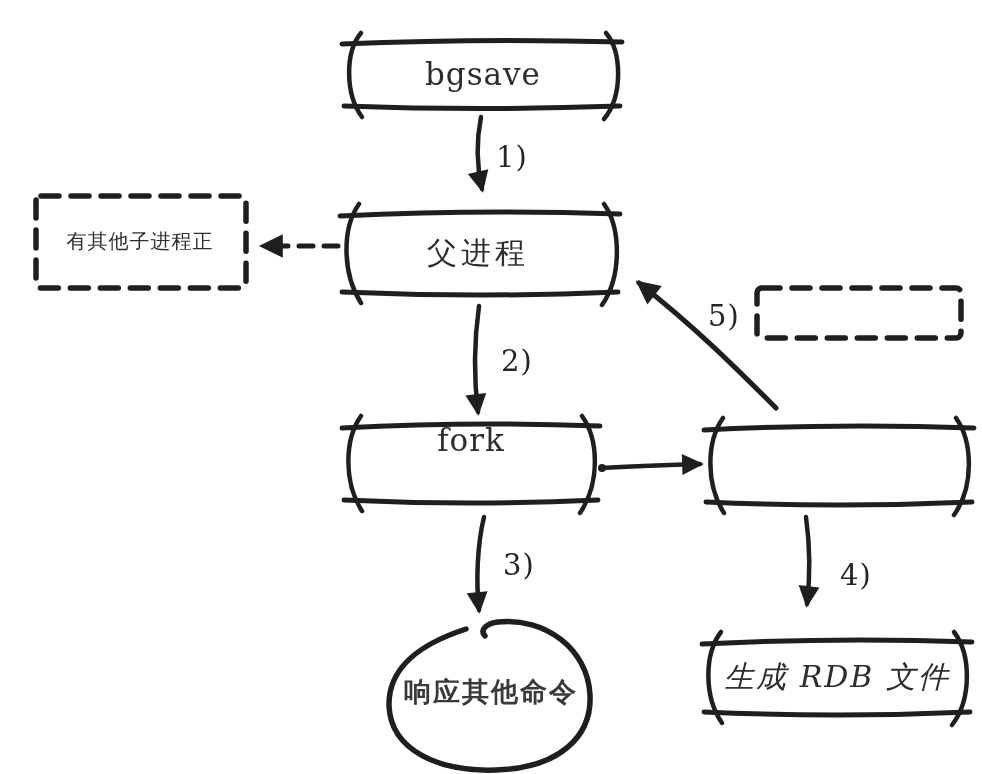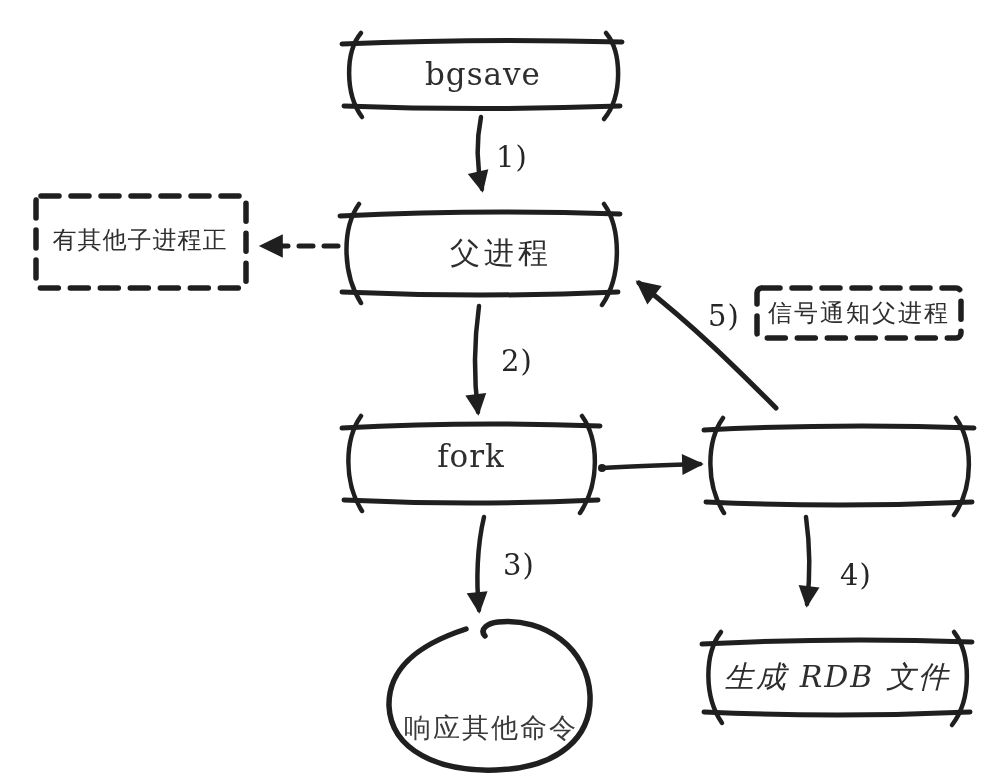--- a/index.html
+++ b/index.html
@@ -32,21 +32,21 @@
   .lbl {
     position: absolute;
     transform: translate(-50%, -50%);
     white-space: nowrap;
     color: #2e2e2e;
     text-align: center;
   }
   .node-text      { font-size: 30px; letter-spacing: 4px; }
   .latin-text     { font-size: 31px; letter-spacing: 1px; }
   .step-text      { font-size: 29px; letter-spacing: 1px; color: #262626; }
-  .note-text      { font-size: 24px; letter-spacing: 1px; line-height: 1.55; }
+  .note-text      { font-size: 20px; letter-spacing: 1px; line-height: 1.55; }
   .note-text span { display: block; }
   .signal-text    { font-size: 24px; letter-spacing: 2px; }
   .circle-text    { font-size: 27px; letter-spacing: 2px; color: #3a3a3a; }
 </style>
 </head>
 <body>
 
 <div class="stage">
 
   <svg class="shapes" viewBox="0 0 982 774">
@@ -113,34 +113,33 @@
 
     <path class="ink" stroke-width="4.5" marker-end="url(#ah)" d="M484 517 C 477 546, 476 582, 479 610"></path>
 
     <path class="ink" stroke-width="4.5" marker-end="url(#ah)" d="M806 517 C 810 546, 810 578, 807 604"></path>
 
     <path class="ink" stroke-width="5" marker-end="url(#ah)" d="M776 408 C 735 367, 695 327, 639 283"></path>
   </svg>
 
   <div class="lbl latin-text" style="left:483px; top:74px;">bgsave</div>
 
-  <div class="lbl node-text" style="left:501px; top:253px;">父进程</div>
+  <div class="lbl node-text" style="left:478px; top:253px;">父进程</div>
 
-  <div class="lbl latin-text" style="left:471px; top:456px;">fork</div>
+  <div class="lbl latin-text" style="left:471px; top:440px;">fork</div>
 
 
   <div class="lbl node-text" style="left:837px; top:677px; letter-spacing:2px;font-style:italic;">生成 RDB 文件</div>
 
-  <div class="lbl circle-text" style="left:491px; top:728px;">响应其他命令</div>
+  <div class="lbl circle-text" style="left:491px; top:692px;font-weight:bold;">响应其他命令</div>
 
   <div class="lbl note-text" style="left:140px; top:241px;">
     <span>有其他子进程正</span>
   </div>
 
-  <div class="lbl signal-text" style="left:859px; top:313px;">信号通知父进程</div>
 
   <div class="lbl step-text" style="left:512px; top:157px;">1)</div>
   <div class="lbl step-text" style="left:517px; top:361px;">2)</div>
   <div class="lbl step-text" style="left:519px; top:565px;">3)</div>
   <div class="lbl step-text" style="left:856px; top:575px;">4)</div>
   <div class="lbl step-text" style="left:724px; top:316px;">5)</div>
 
 </div>
 
 </body></html>

